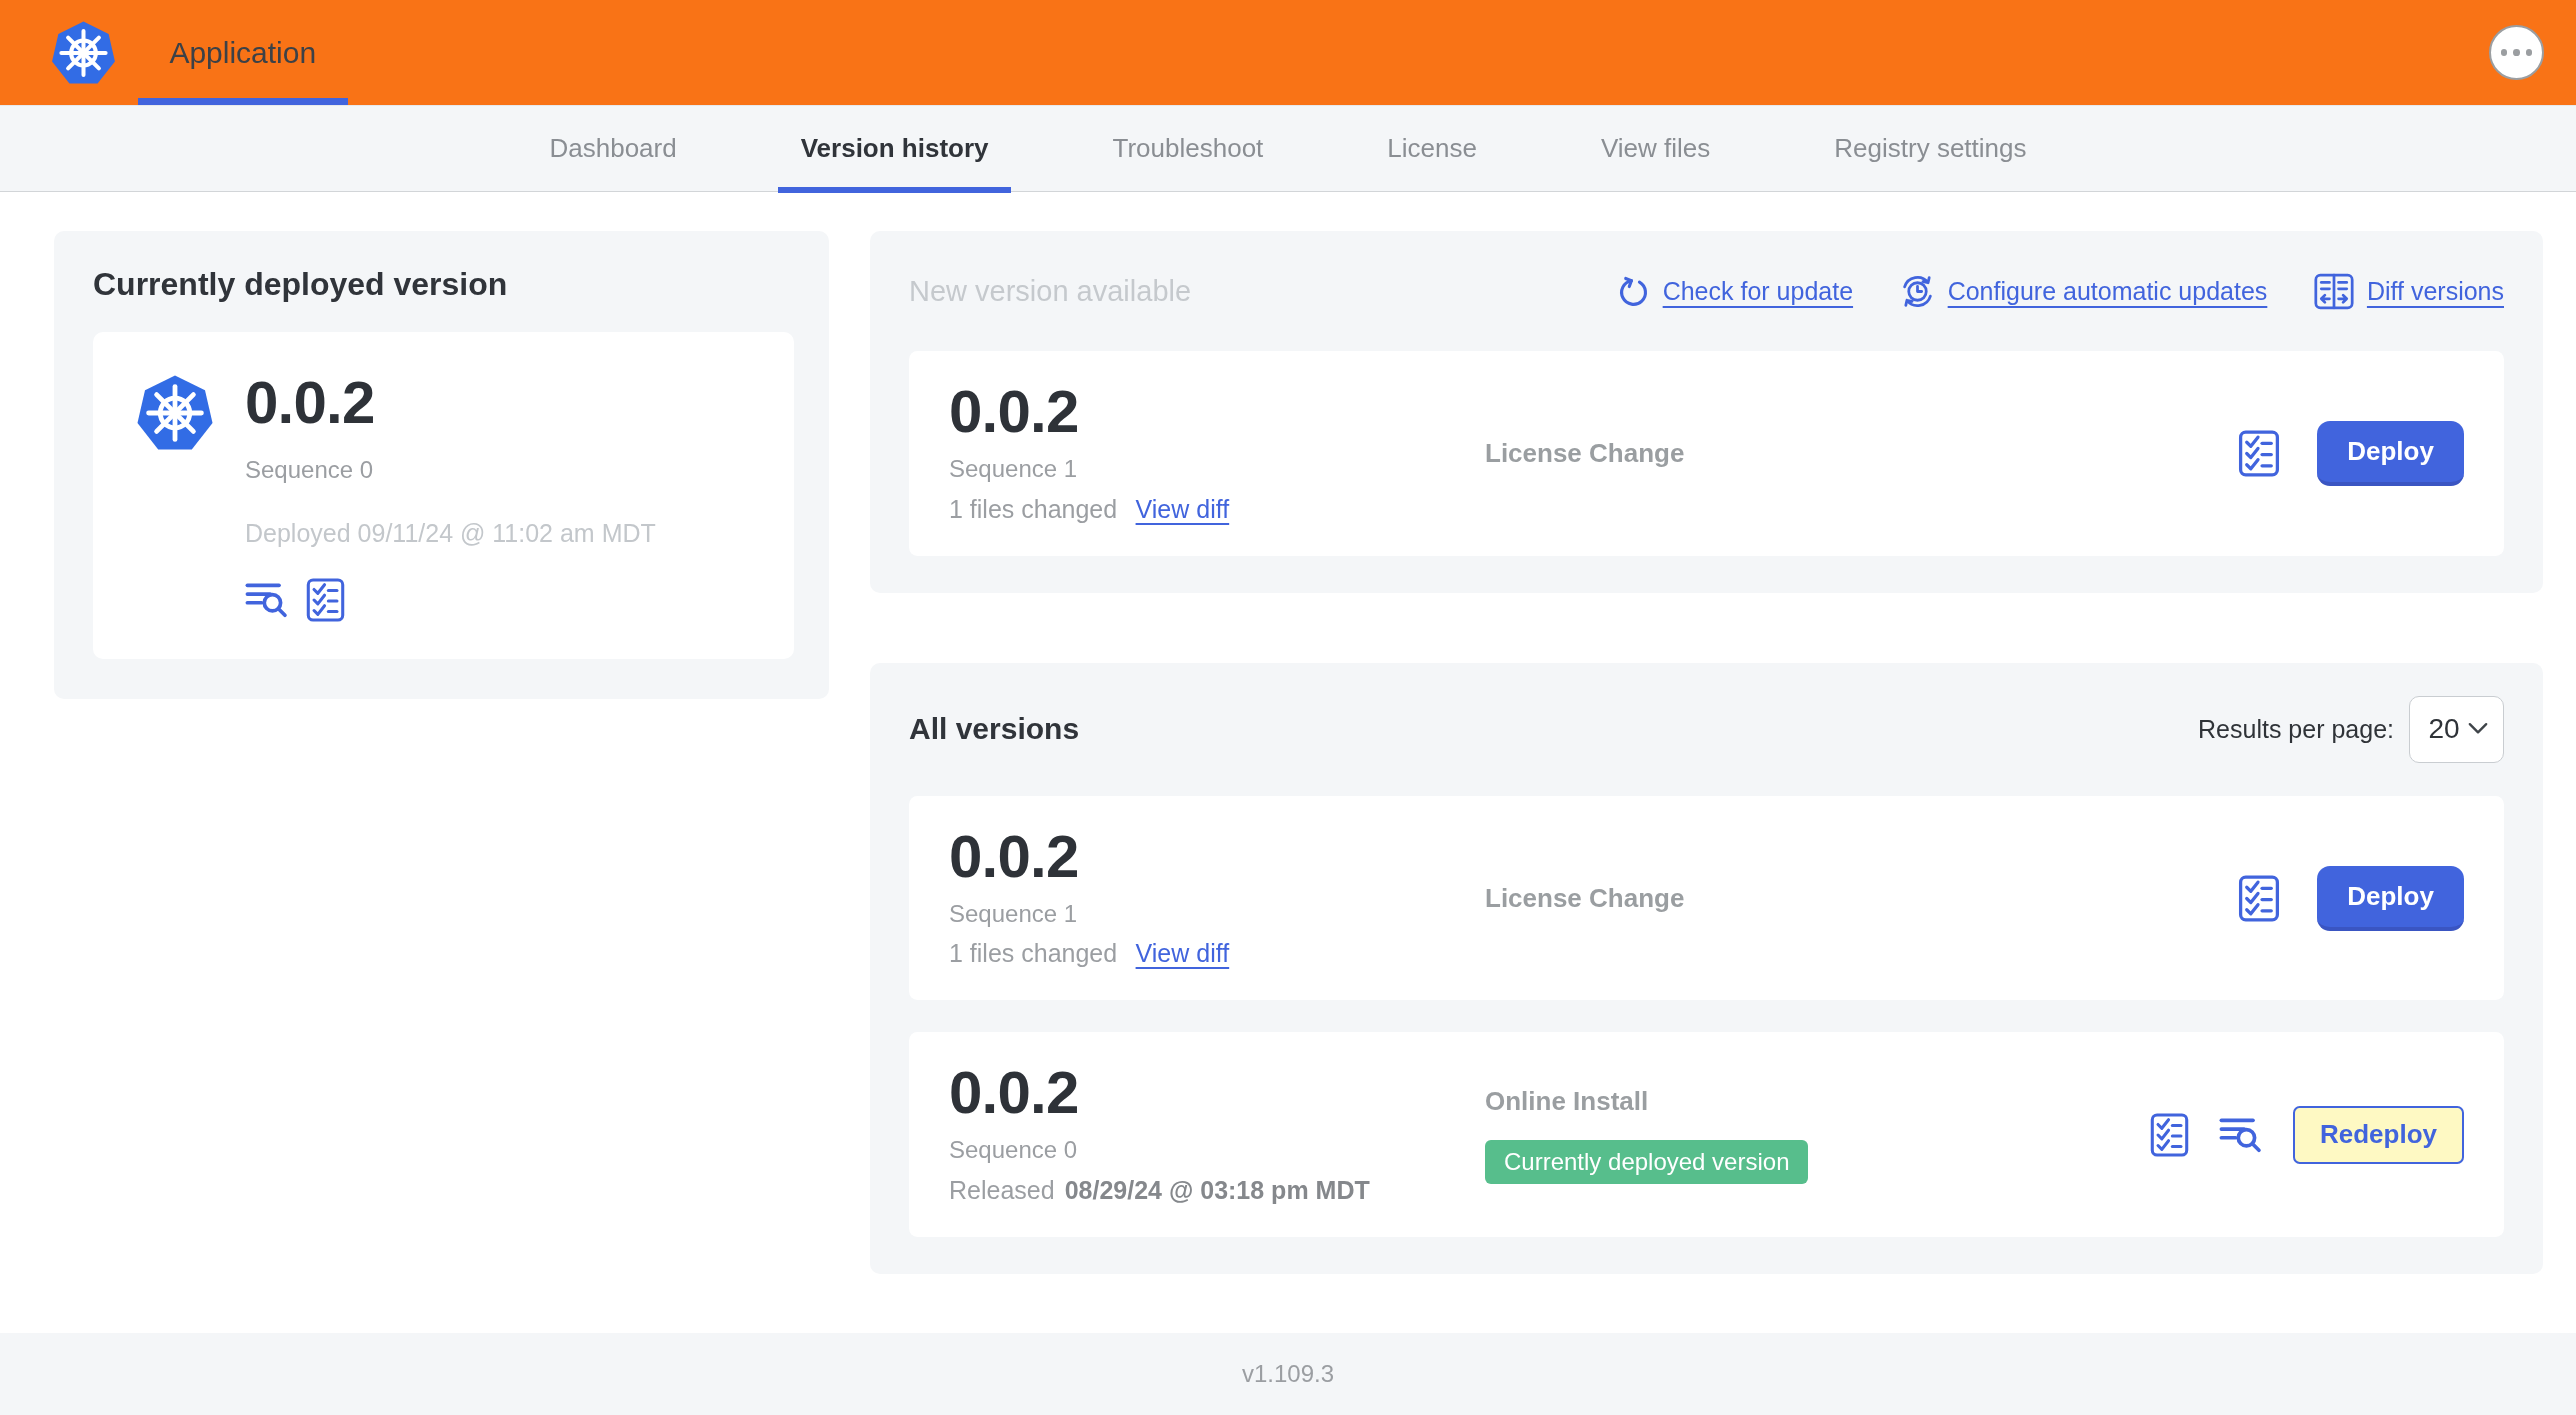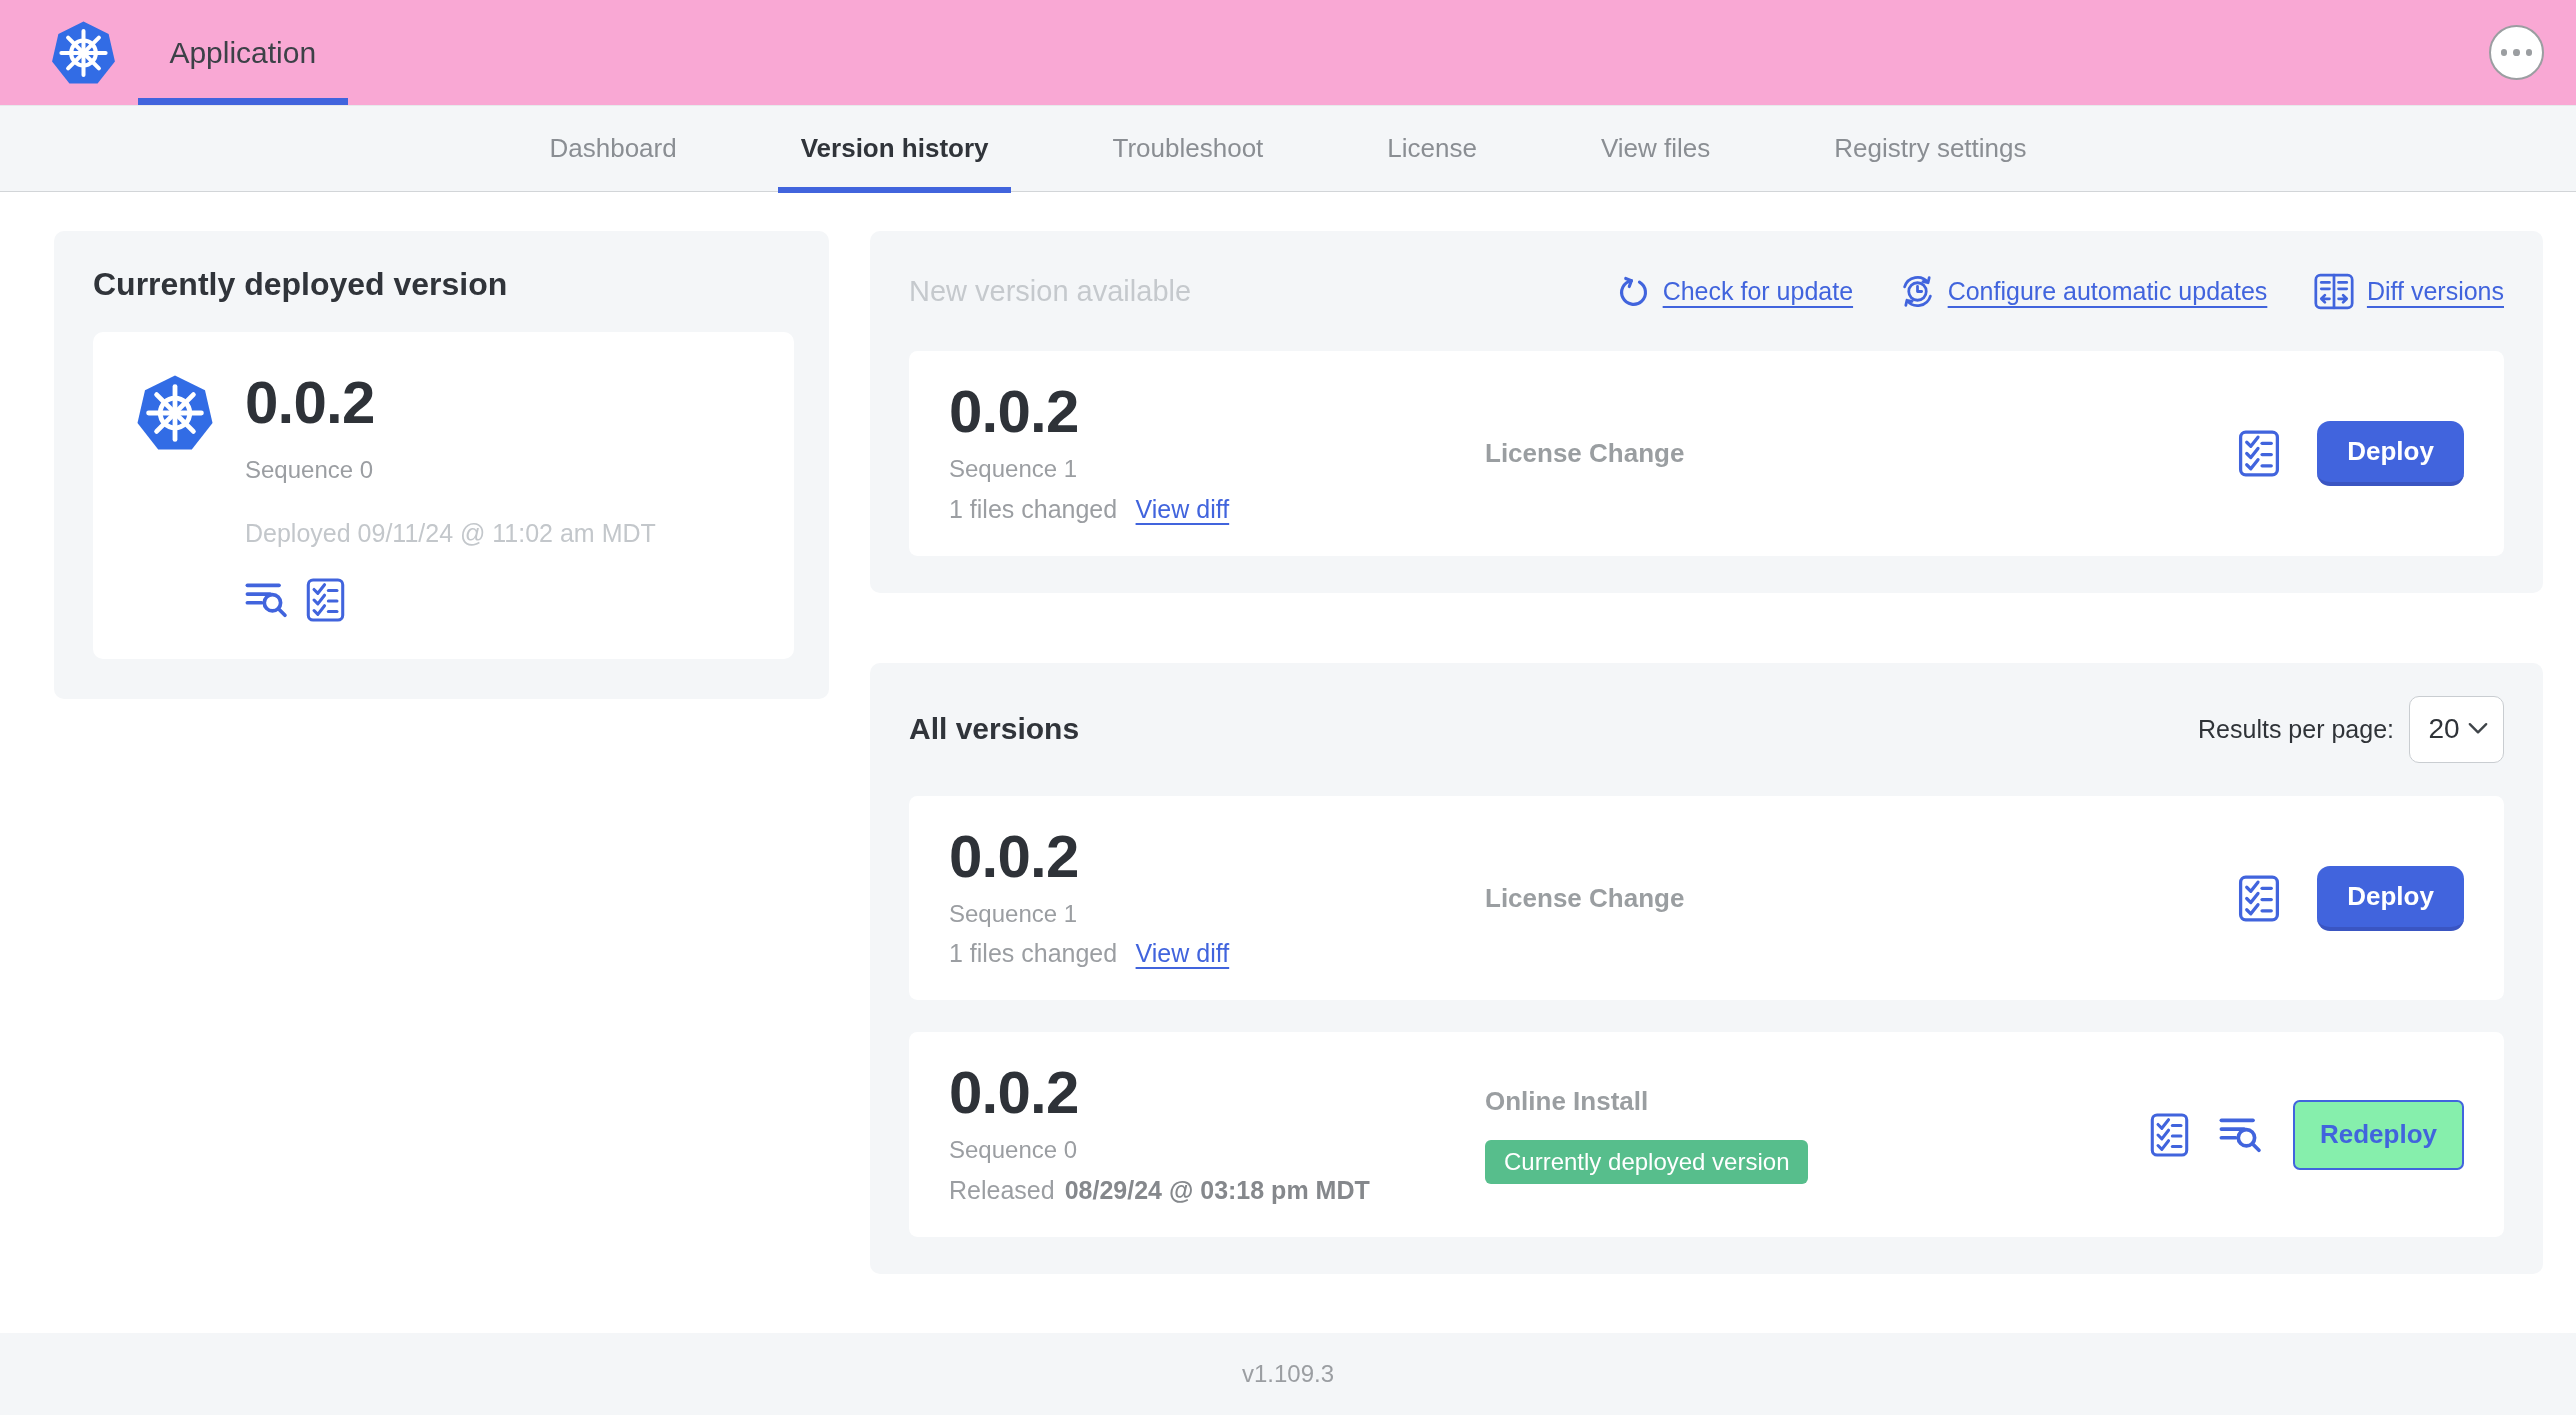--- a/index.html
+++ b/index.html
@@ -1,21 +1,21 @@
 <!DOCTYPE html>
 <html style="font-size:13.4px"><head>
 <meta charset="utf-8">
 <style>
   * { margin:0; padding:0; box-sizing:border-box; }
   html,body { background:#ffffff; }
   body { font-family:"Liberation Sans", sans-serif; }
   .page { width:2576px; height:1415px; display:flex; flex-direction:column; background:#fff; overflow:hidden; }
 
   
-  .topbar { height:106px; background:#f9a8d4; display:flex; align-items:center; padding:0 32px; position:relative; border-bottom:0.8px solid #e7e9eb; flex:0 0 auto; }
+  .topbar { height:106px; background:#f97316; display:flex; align-items:center; padding:0 32px; position:relative; border-bottom:0.8px solid #e7e9eb; flex:0 0 auto; }
   .logo-wrap { width:67px; height:70px; margin-left:18.4px; display:flex; align-items:center; }
   .app-tab { margin-left:52px; height:100%; display:flex; align-items:center; font-size:30px; color:#3c4147; position:relative; cursor:pointer; }
   .app-tab::after { content:""; position:absolute; left:-31px; right:-32px; bottom:0; height:6.7px; background:#4164dd; }
   .more-btn { margin-left:auto; width:55px; height:55px; border:2.5px solid #9b9ea1; border-radius:50%; background:#fff; display:flex; align-items:center; justify-content:center; gap:5.9px; cursor:pointer; }
   .more-btn i { width:6.7px; height:6.7px; border-radius:50%; background:#9b9ea1; display:block; }
 
   
   .subnav { height:86px; background:#f4f6f8; border-bottom:1.7px solid #d2d5d8; display:flex; justify-content:center; gap:124px; flex:0 0 auto; }
   .tab { display:flex; align-items:center; font-size:26px; color:#8a8e93; position:relative; cursor:pointer; white-space:nowrap; }
   .tab.active { color:#30343a; font-weight:700; }
@@ -46,21 +46,21 @@
   .vrow { background:#fff; border-radius:8.4px; margin-top:33px; padding:32px 40px; display:flex; align-items:center; min-height:199px; }
   .vrow + .vrow { margin-top:32px; }
   .vcol-info { width:536px; flex:0 0 auto; }
   .vcol-info .seq { margin-top:15px; }
   .files-row { margin-top:11.7px; display:flex; align-items:baseline; gap:18.4px; font-size:25px; color:#9b9ea2; }
   .link { color:#4164dd; text-decoration:underline; text-decoration-thickness:1.7px; text-underline-offset:5px; cursor:pointer; font-weight:500; }
   .vcol-mid { flex:1; display:flex; flex-direction:column; align-items:flex-start; gap:23.4px; font-size:26px; font-weight:600; color:#9a9ea1; }
   .badge { background:#57be8c; color:#fff; font-size:24px; font-weight:500; padding:10px 19px; border-radius:5.9px; line-height:1; }
   .vcol-actions { display:flex; align-items:center; gap:37px; flex:0 0 auto; }
   .btn-primary { width:147px; height:65px; background:#4164dd; border:none; border-bottom:4.2px solid #3a55c2; border-radius:13px; color:#fff; font-size:26px; font-weight:700; font-family:inherit; display:flex; align-items:center; justify-content:center; cursor:pointer; }
-  .btn-outline { width:171px; height:70px; background:#86efac; border:2.5px solid #4164dd; border-radius:6.7px; color:#4164dd; font-size:26px; font-weight:600; font-family:inherit; display:flex; align-items:center; justify-content:center; cursor:pointer; }
+  .btn-outline { width:171px; height:58px; background:#fef9c3; border:2.5px solid #4164dd; border-radius:6.7px; color:#4164dd; font-size:26px; font-weight:600; font-family:inherit; display:flex; align-items:center; justify-content:center; cursor:pointer; }
 
   .all-title { font-size:30px; font-weight:600; color:#30343a; }
   .rpp { display:flex; align-items:center; gap:15px; font-size:25px; color:#2f3338; }
   .select { width:95px; height:67px; background:#fff; border:1.7px solid #c9cdd1; border-radius:10px; display:flex; align-items:center; justify-content:space-between; padding:0 15px 0 18.4px; font-size:28px; color:#2f3338; cursor:pointer; }
   footer { margin-top:auto; height:82px; background:#f4f6f8; display:flex; align-items:center; justify-content:center; font-size:24px; color:#9b9ea2; flex:0 0 auto; }
 
   svg.ic { display:block; }
 </style>
 </head>
 <body>

